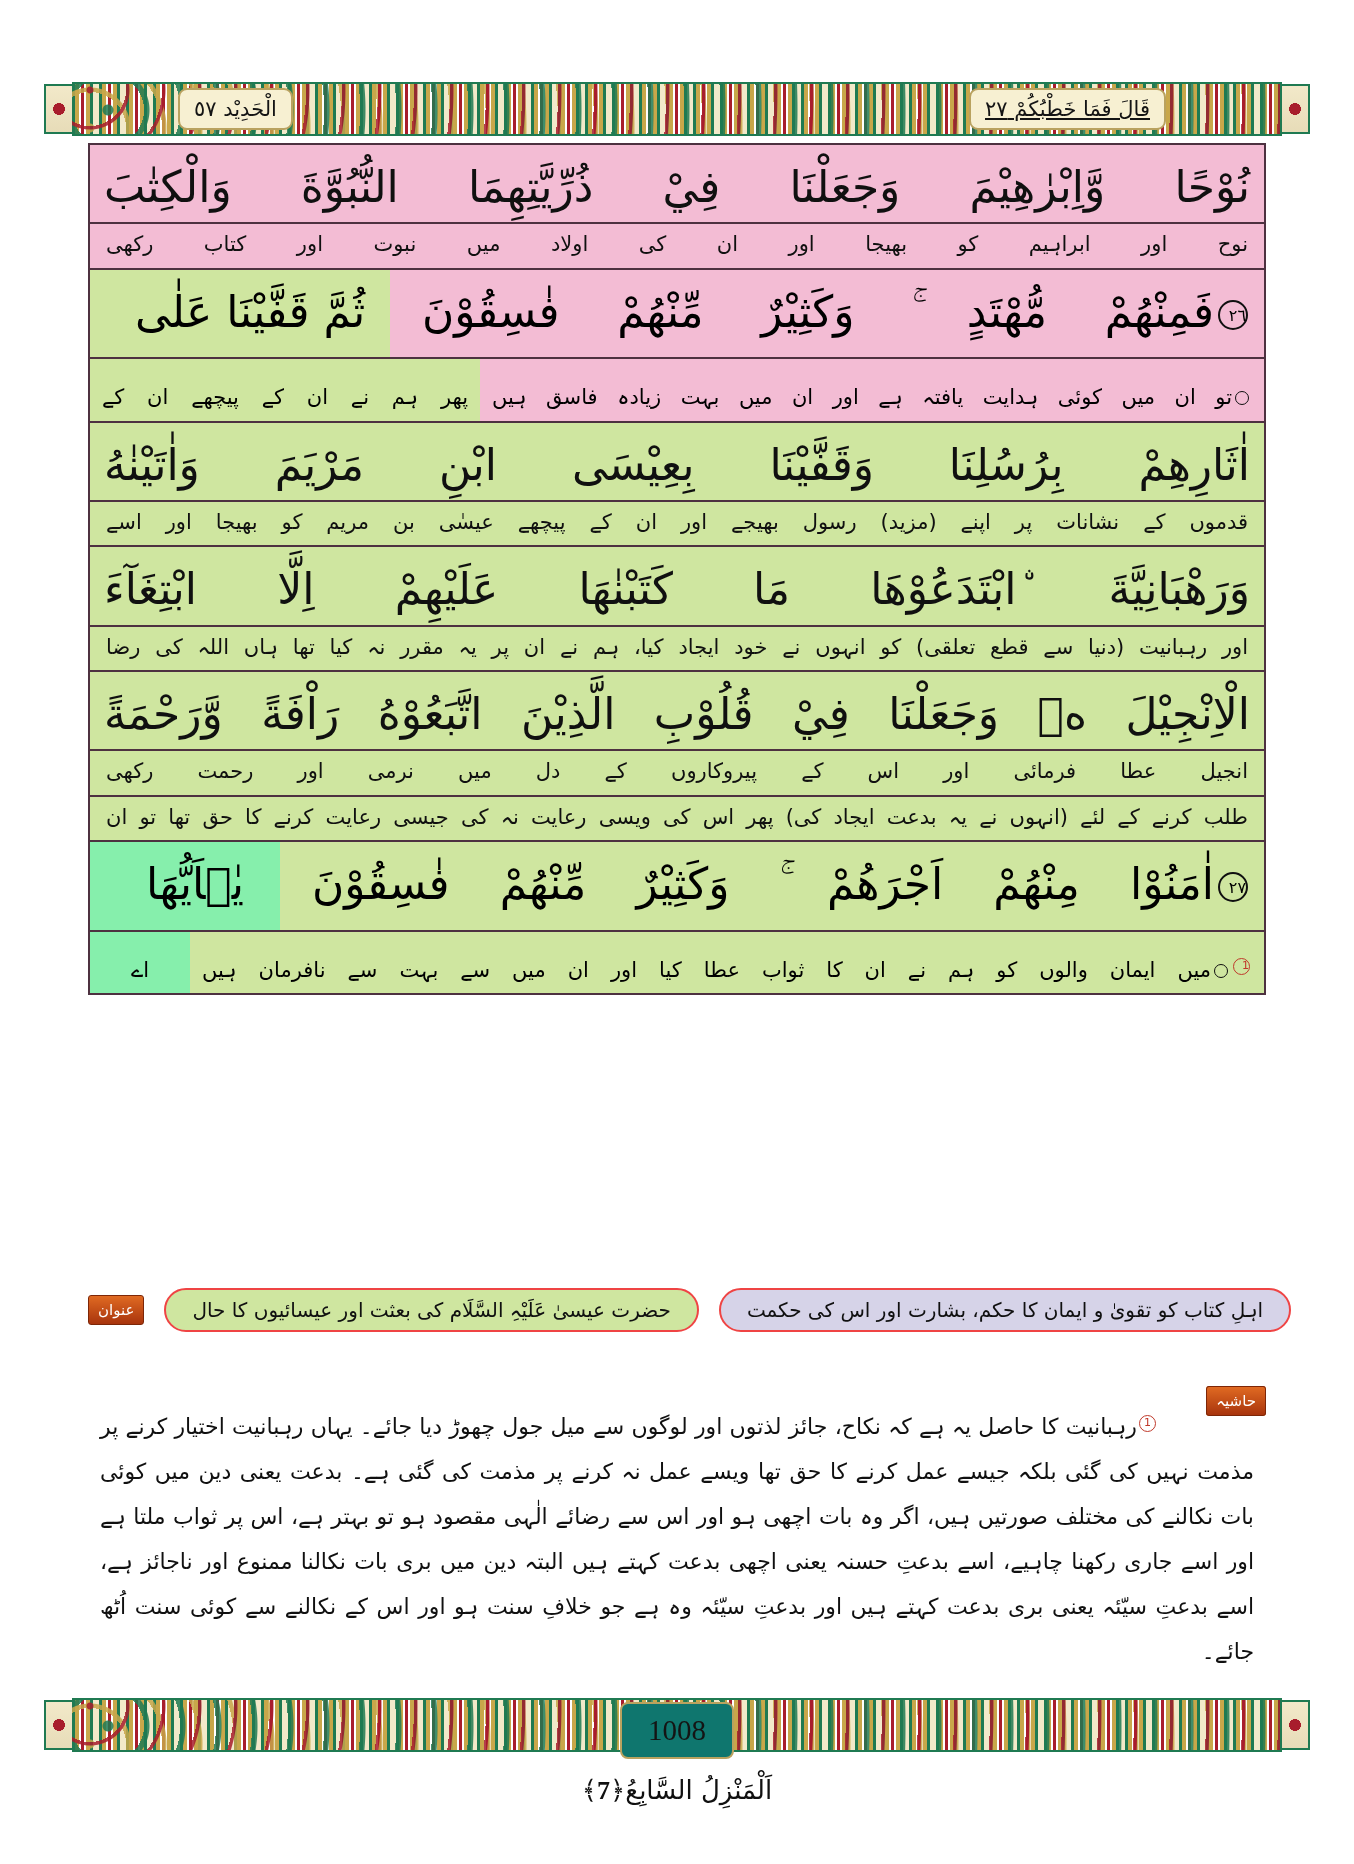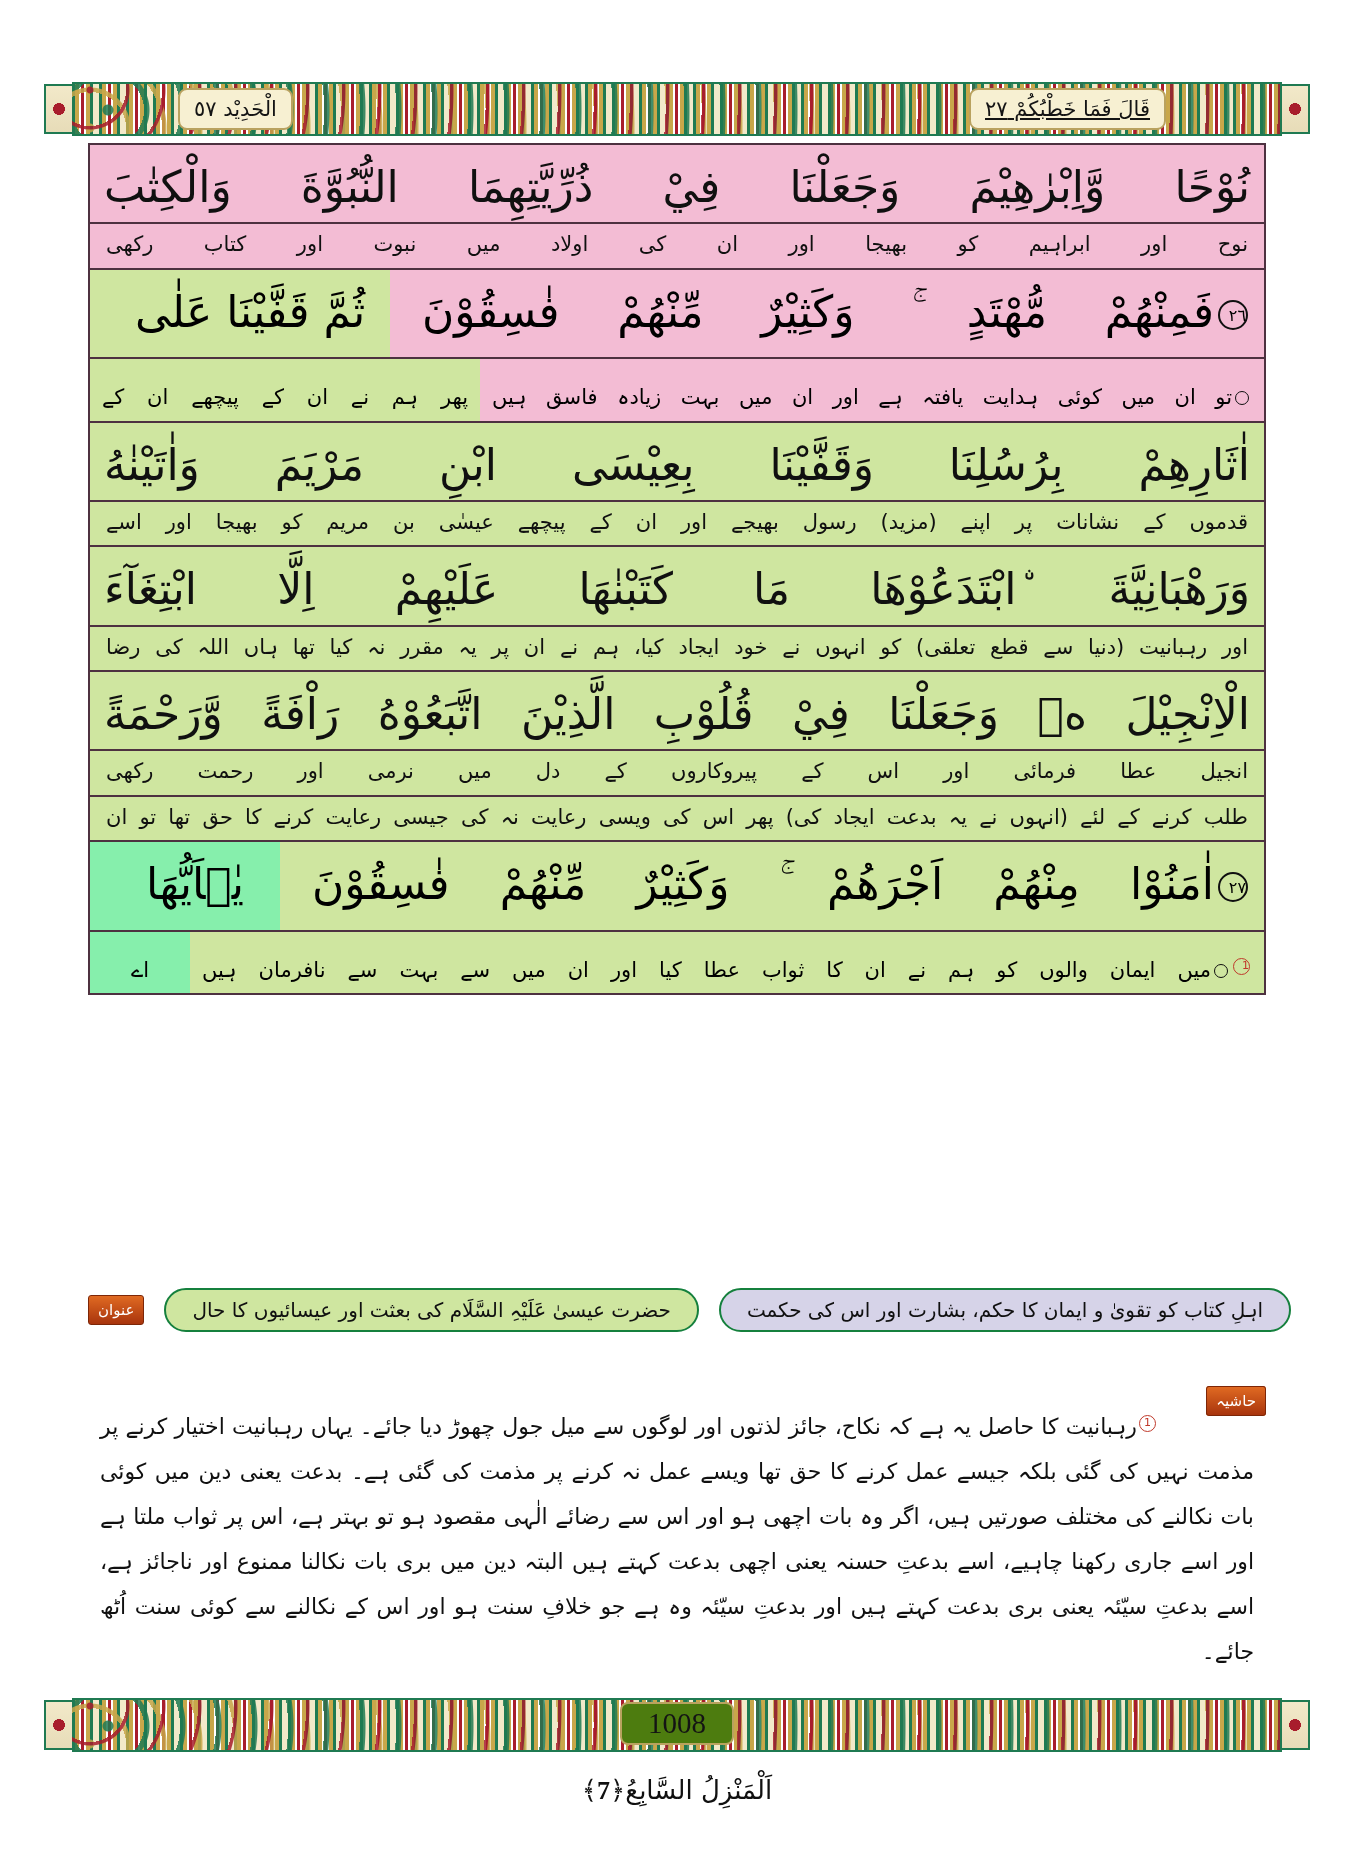--- a/index.html
+++ b/index.html
@@ -196,21 +196,21 @@
     background: linear-gradient(#e06a22, #a8340d);
     color: #ffffff;
     border: 1px solid #7d2607;
     border-radius: 3px;
     font-family: "DejaVu Sans", sans-serif;
     font-size: 15px;
     padding: 5px 9px;
     white-space: nowrap;
   }
   .pill {
-    border: 2px solid #15803d;
+    border: 2px solid #ef4444;
     border-radius: 26px;
     padding: 8px 26px;
     font-family: "DejaVu Sans", sans-serif;
     font-size: 20px;
     color: #101010;
     white-space: nowrap;
     direction: rtl;
   }
   .pill-green { background: #cfe6a0; }
   .pill-lilac { background: #d6d3e8; }
@@ -243,24 +243,24 @@
   
   #page-number {
     position: absolute;
     top: 1702px;
     left: 0; right: 0;
     text-align: center;
     z-index: 6;
   }
   #page-number span {
     display: inline-block;
-    background: #4d7c0f;
+    background: #0f766e;
     border: 2px solid #b9a25f;
     border-radius: 8px;
-    padding: 3px 26px;
+    padding: 10px 26px;
     font-family: "Liberation Serif", serif;
     font-size: 29px;
     color: #141414;
   }
   #manzil {
     position: absolute;
     top: 1775px;
     left: 0; right: 0;
     text-align: center;
     direction: rtl;

